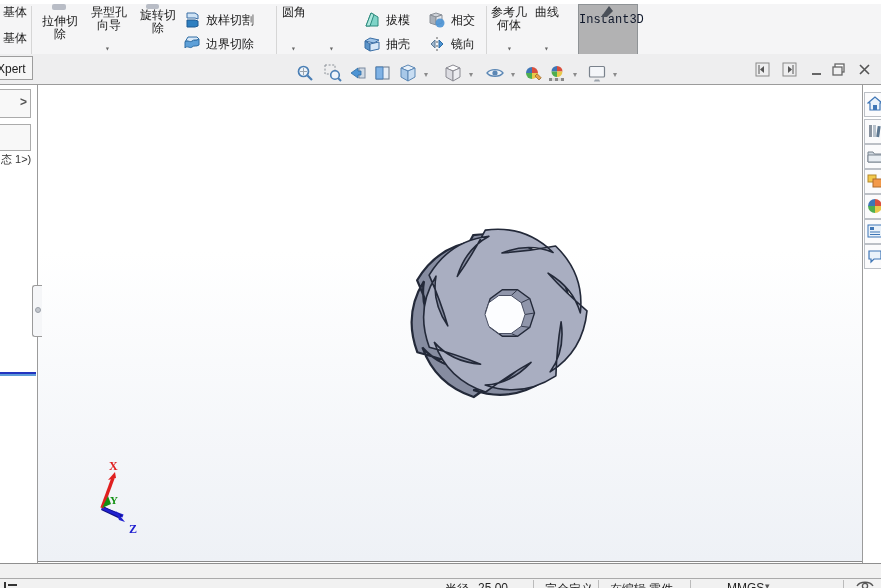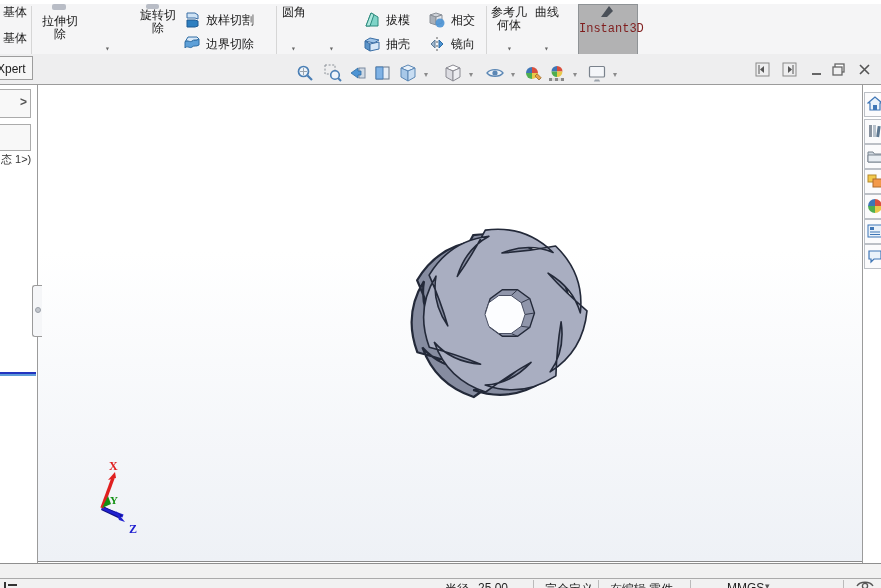--- a/index.html
+++ b/index.html
@@ -19,21 +19,21 @@
   .cmd-btn .l1,.cmd-btn .l2{display:block;font-size:12px;line-height:13px;color:#1a1a1a;white-space:nowrap;}
   .cmd-caret{position:absolute;font-size:8px;color:#666;line-height:8px;}
   .cmd-iconrow{position:absolute;display:flex;align-items:center;gap:4px;height:22px;}
   .cmd-iconrow .txt{font-size:12px;color:#1a1a1a;white-space:nowrap;}
   .icon20{width:20px;height:20px;display:inline-block;}
   .frag{position:absolute;background:#b9bdc6;border-radius:2px;}
   .instant3d{
     position:absolute;left:578px;top:0;width:60px;height:51px;
     background:#b2b2b3;border:1px solid #8f9396;box-sizing:border-box;text-align:center;
   }
-  .instant3d .lbl{font-size:12px;color:#7f1d1d;margin-top:17px;}
+  .instant3d .lbl{font-size:12px;color:#0f172a;margin-top:8px;}
   
   .tabrow{
     position:absolute;left:0;top:54px;width:881px;height:31px;
     background:#eeeeef;border-bottom:1px solid #9b9b9b;box-sizing:border-box;text-align:right;
   }
   .tab{
     position:absolute;top:2px;height:24px;line-height:24px;
     background:#f6f6f6;border:1px solid #9d9d9d;box-sizing:border-box;
     font-size:12px;color:#222;padding:0 10px;white-space:nowrap;
   }
@@ -75,20 +75,24 @@
   <div class="cmd-label" style="left:0;top:3px;width:30px">基体</div>
   <div class="cmd-label" style="left:0;top:29px;width:30px">基体</div>
   <div class="cmd-sep" style="left:31px"></div>
 
   <div class="frag" style="left:52px;top:0;width:14px;height:6px"></div>
   <div class="cmd-btn" style="left:36px;width:48px;padding-top:12px">
     <span class="l1">拉伸切</span>
     <span class="l2">除</span>
   </div>
 
+  <div class="cmd-btn" style="left:86px;width:46px;padding-top:3px">
+    <span class="l1">异型孔</span>
+    <span class="l2">向导</span>
+  </div>
   <div class="cmd-caret" style="left:105px;top:41px">▾</div>
 
   <div class="frag" style="left:146px;top:0;width:13px;height:5px"></div>
   <div class="cmd-btn" style="left:134px;width:48px;padding-top:6px">
     <span class="l1">旋转切</span>
     <span class="l2">除</span>
   </div>
 
   <div class="cmd-iconrow" style="left:182px;top:5px">
     <span class="icon20"><svg viewBox="0 0 20 20" width="20" height="20">

